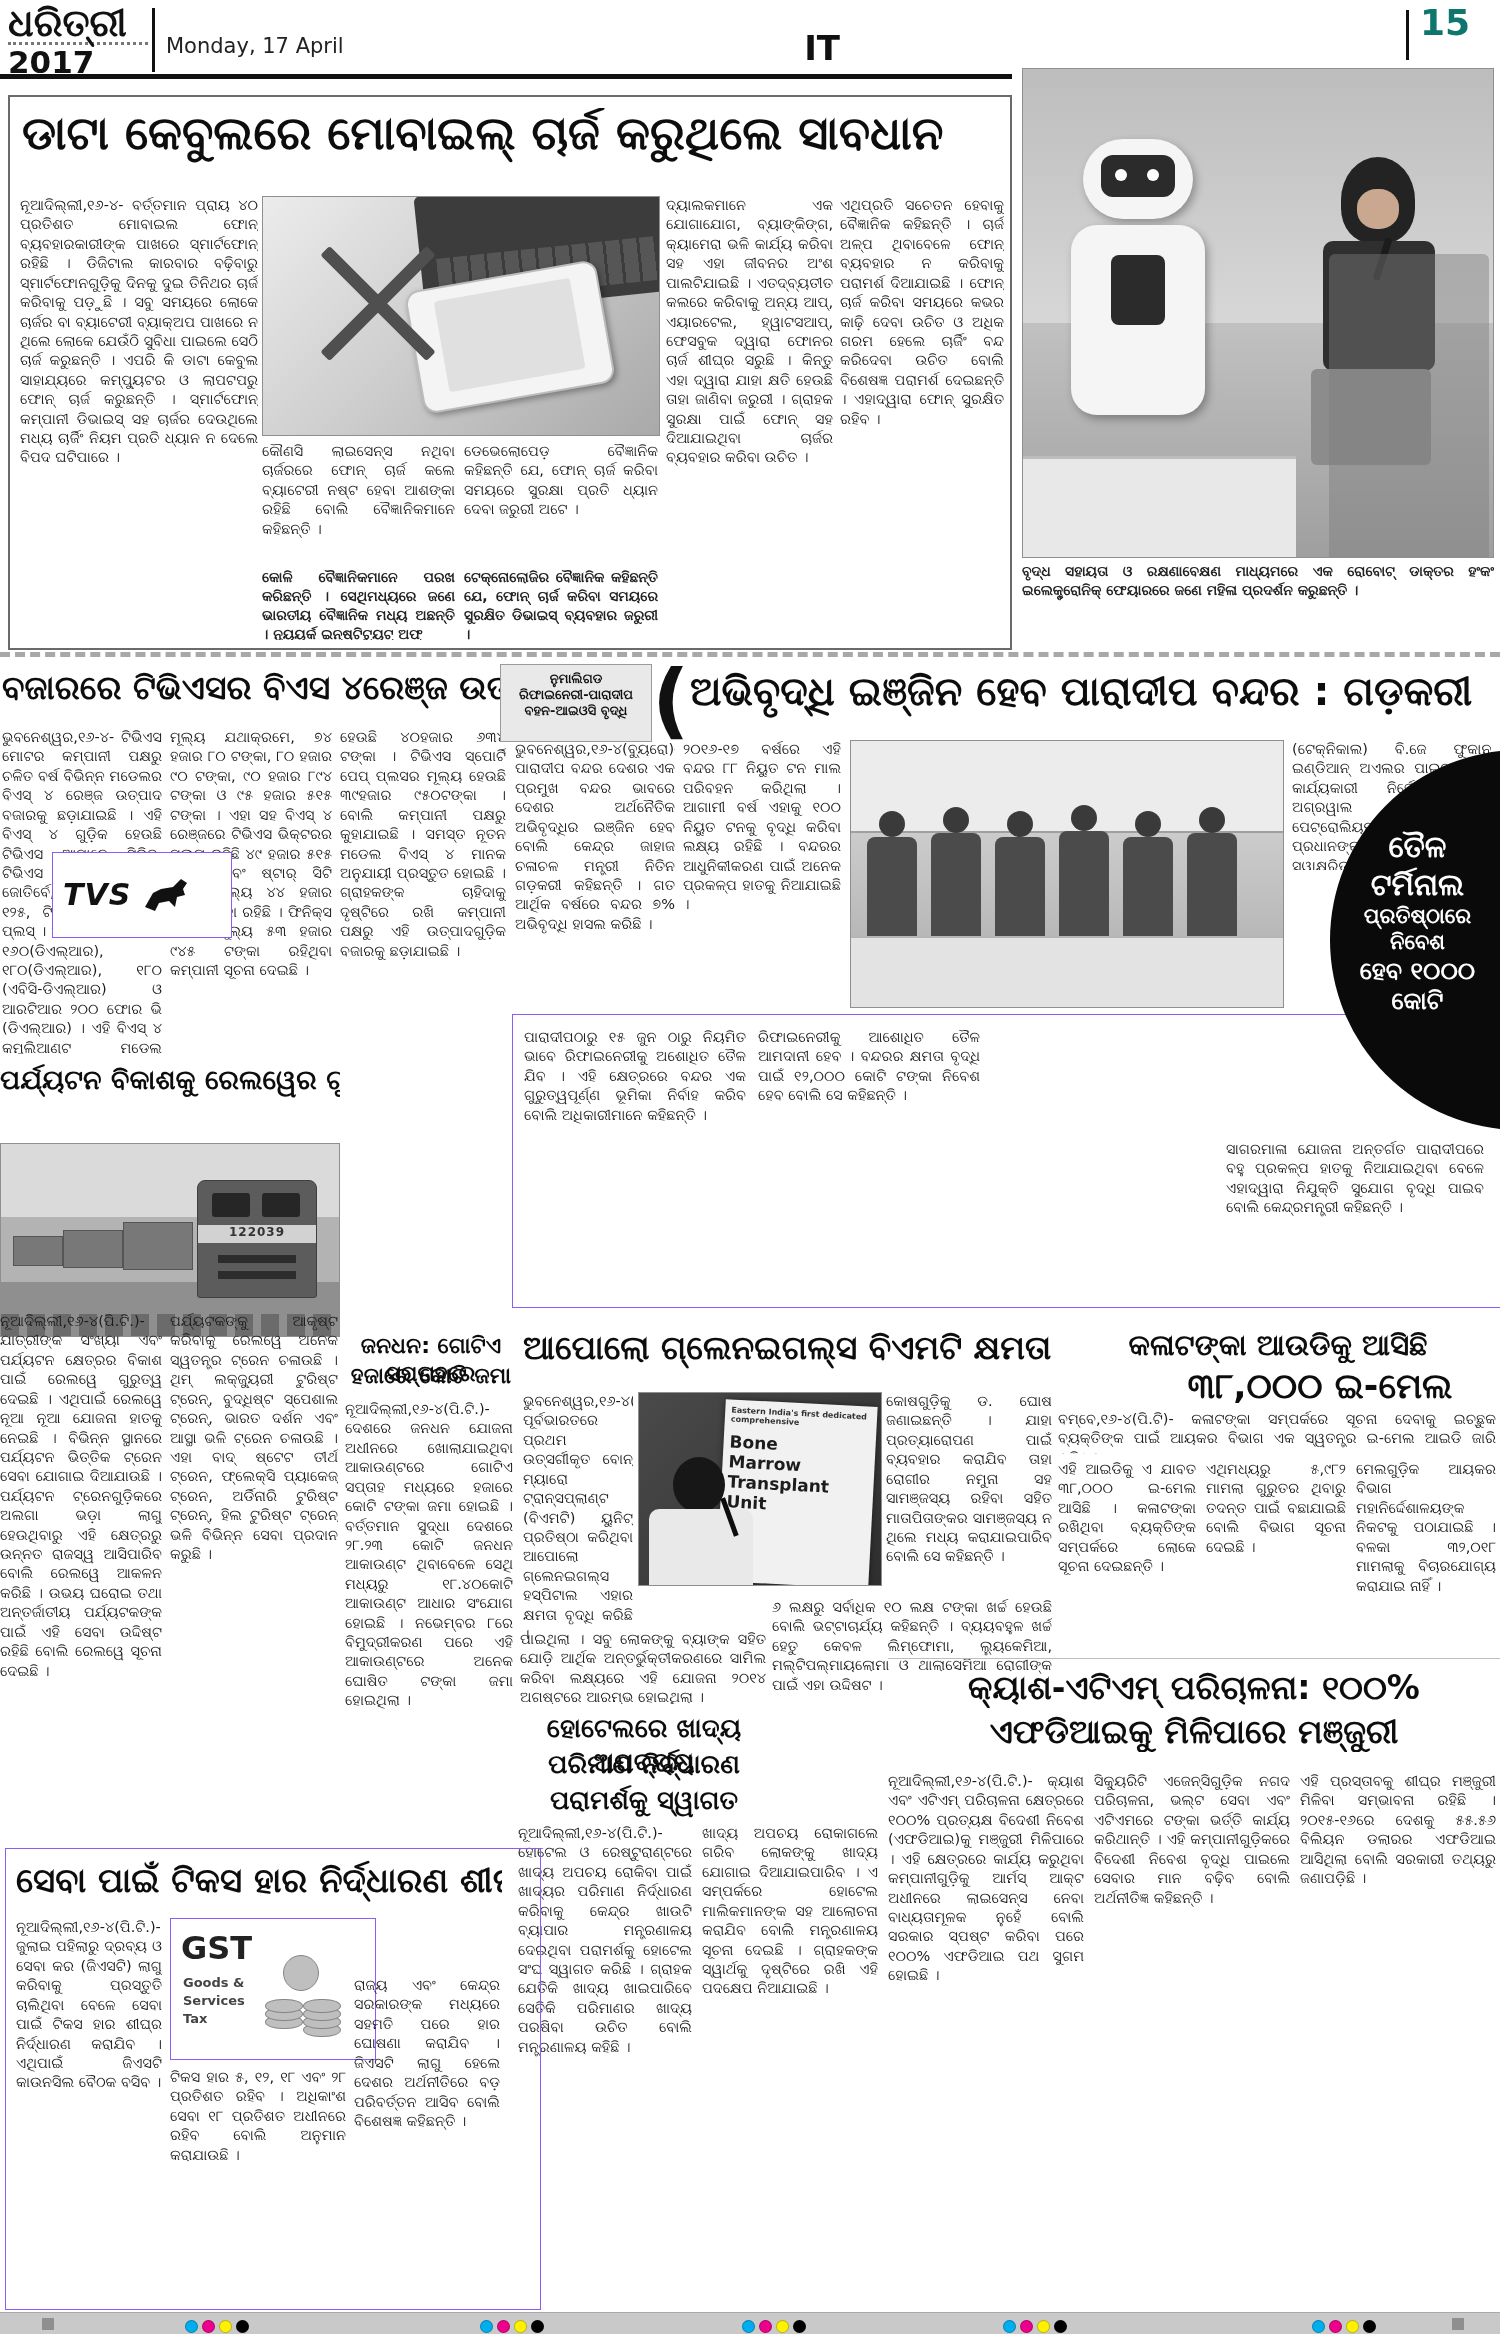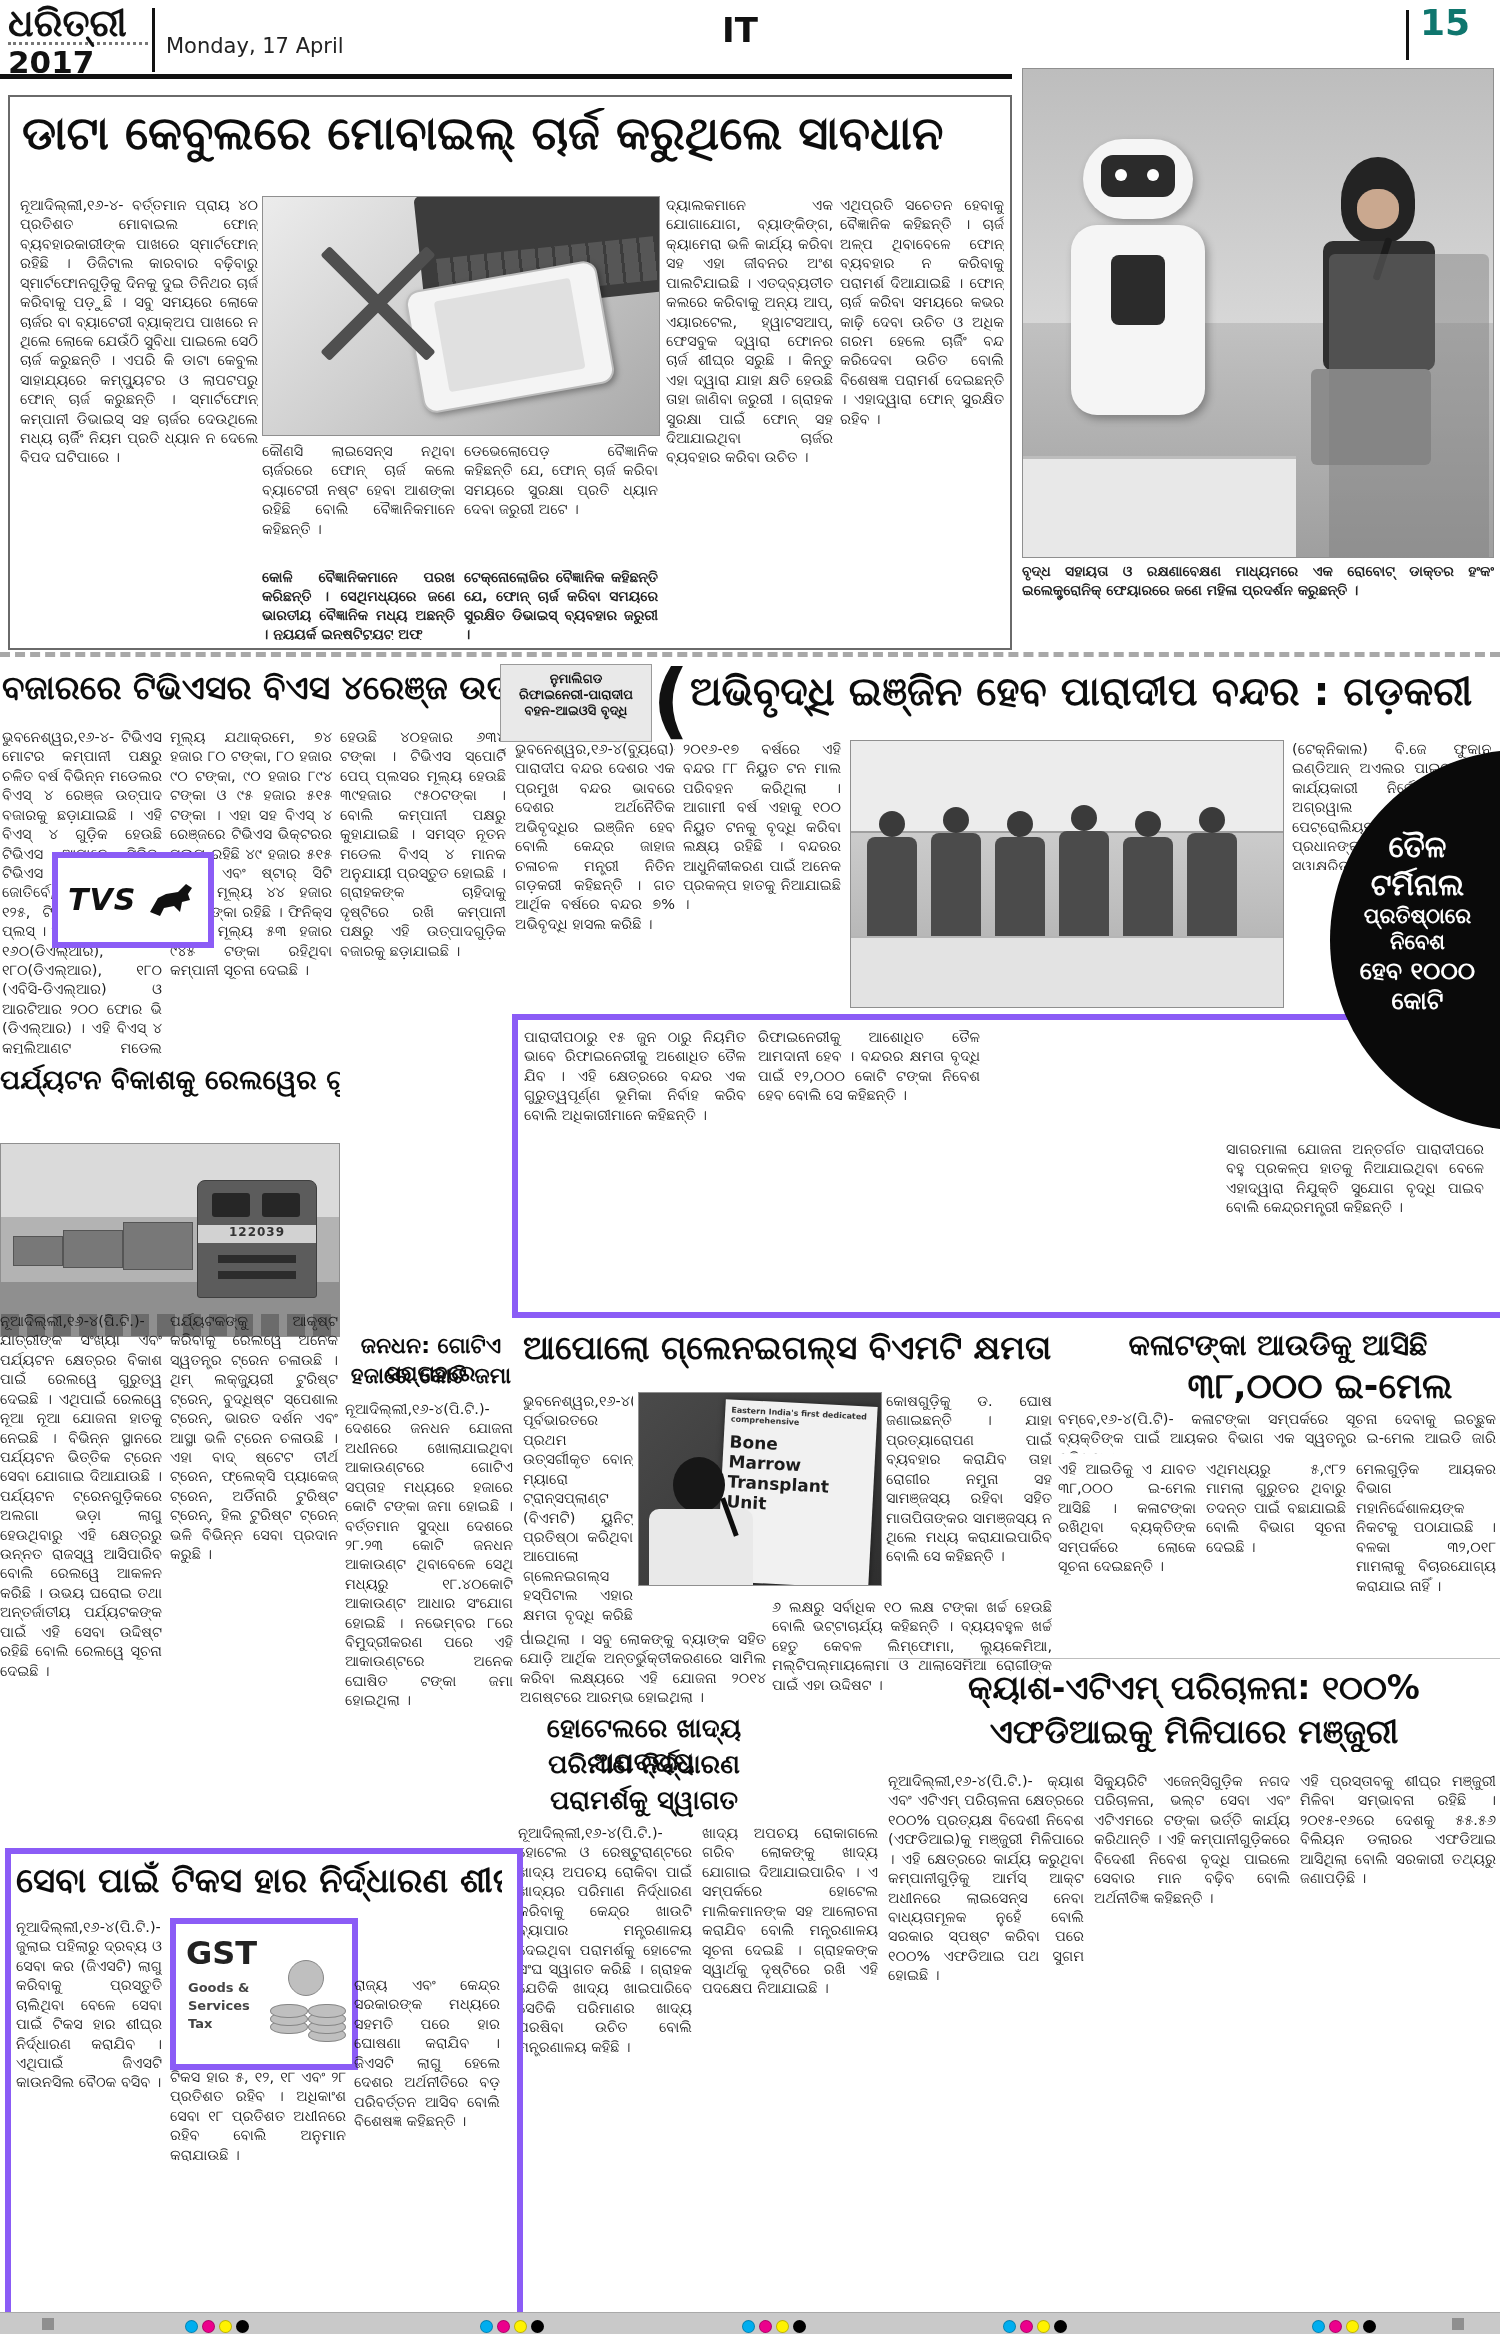--- a/index.html
+++ b/index.html
@@ -4,21 +4,21 @@
 <style>
   html,body{margin:0;padding:0;background:#e9e9e9;}
   #page{position:relative;width:1500px;height:2334px;background:#ffffff;overflow:hidden;
         font-family:"DejaVu Sans","Liberation Sans",sans-serif;color:#111;}
   .abs{position:absolute;}
   .body-txt{font-size:14.5px;line-height:1.34;text-align:justify;color:#1a1a1a;overflow:hidden;}
   .headline{font-weight:800;color:#0d0d0d;overflow:hidden;}
   .center{text-align:center;}
   .rule{background:#111;}
   .box{border:2px solid #6a6a6a;}
-  .thinbox{border:6px solid #8b5cf6;}
+  .thinbox{border:1px solid #8b5cf6;padding-left:28px;}
   .photo{border:1px solid #8f8f8f;overflow:hidden;}
   .caption{font-size:14px;line-height:1.35;font-weight:600;text-align:justify;color:#222;overflow:hidden;}
   .dashed{border-top:5px dashed #a8a8a8;}
   
   .img-lead{background:linear-gradient(135deg,#ececec 0%,#cfcfcf 45%,#a9a9a9 100%);}
   .laptop{background:#3c3c3c;border-radius:6px;}
   .laptop-key{background:repeating-linear-gradient(90deg,#565656 0 14px,#3c3c3c 14px 17px);}
   .phone{background:#f4f4f4;border:2px solid #bcbcbc;border-radius:14px;box-shadow:2px 3px 6px rgba(0,0,0,.35);}
   .phone-screen{background:#e0e0e0;border-radius:4px;}
   .cable{border:5px solid #fdfdfd;border-radius:50%;border-top-color:transparent;border-right-color:transparent;}
@@ -67,21 +67,21 @@
 <body>
 
 <div id="page">
 
   <div class="abs" style="left:8px;top:4px;width:140px;">
     <div style="font-size:38px;font-weight:800;border-bottom:3px dotted #777;line-height:1.0;">ଧରିତ୍ରୀ</div>
     <div style="font-size:31px;font-weight:600;line-height:1.1;">2017</div>
   </div>
   <div class="abs rule" style="left:152px;top:8px;width:3px;height:64px;"></div>
   <div class="abs" style="left:166px;top:34px;font-size:21px;color:#222;">Monday, 17 April</div>
-  <div class="abs" style="left:640px;top:10px;width:200px;text-align:center;font-size:34px;font-weight:800;">IT</div>
+  <div class="abs" style="left:640px;top:28px;width:200px;text-align:right;font-size:34px;font-weight:800;">IT</div>
   <div class="abs rule" style="left:1406px;top:10px;width:3px;height:50px;"></div>
   <div class="abs" style="left:1420px;top:2px;font-size:36px;font-weight:600;color:#0f766e;">15</div>
   <div class="abs rule" style="left:0;top:74px;width:1012px;height:5px;"></div>
 
   <div class="abs photo img-robot" style="left:1022px;top:68px;width:470px;height:488px;">
     <div class="abs backdrop" style="left:0;top:0;width:100%;height:52%;"></div>
     <div class="abs robot-body" style="left:60px;top:70px;width:110px;height:80px;border-radius:40px;">
       <div class="abs robot-face" style="left:18px;top:16px;width:74px;height:42px;">
         <div class="abs eye" style="left:14px;top:14px;width:12px;height:12px;"></div>
         <div class="abs eye" style="left:46px;top:14px;width:12px;height:12px;"></div>

